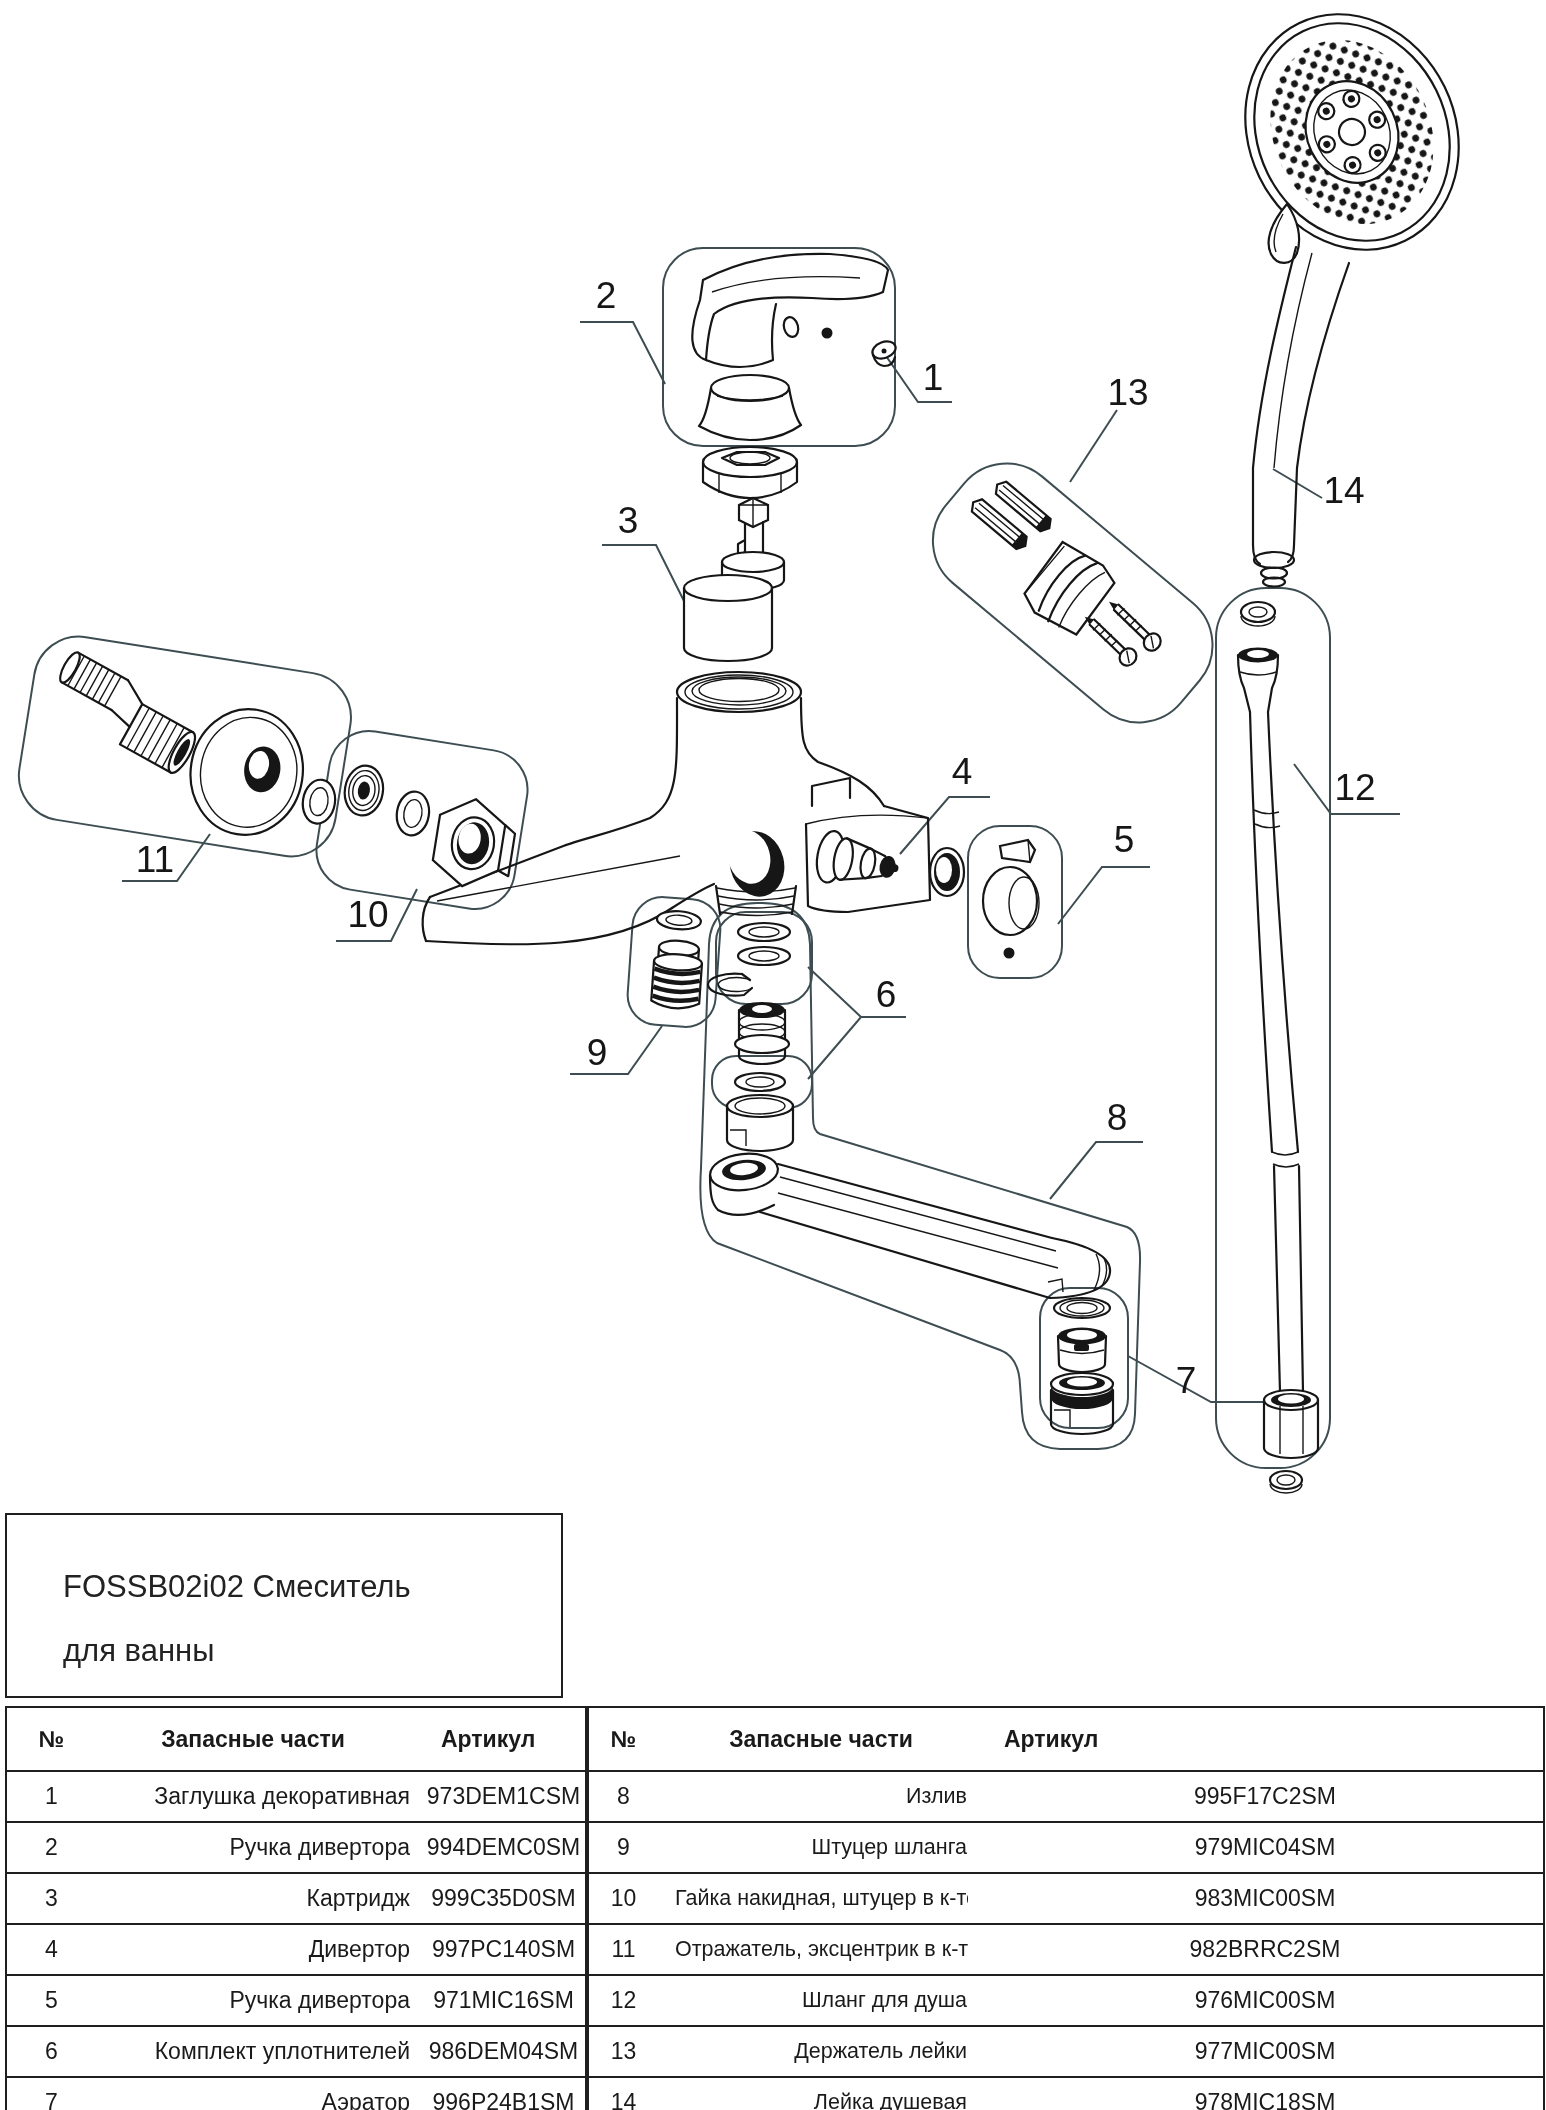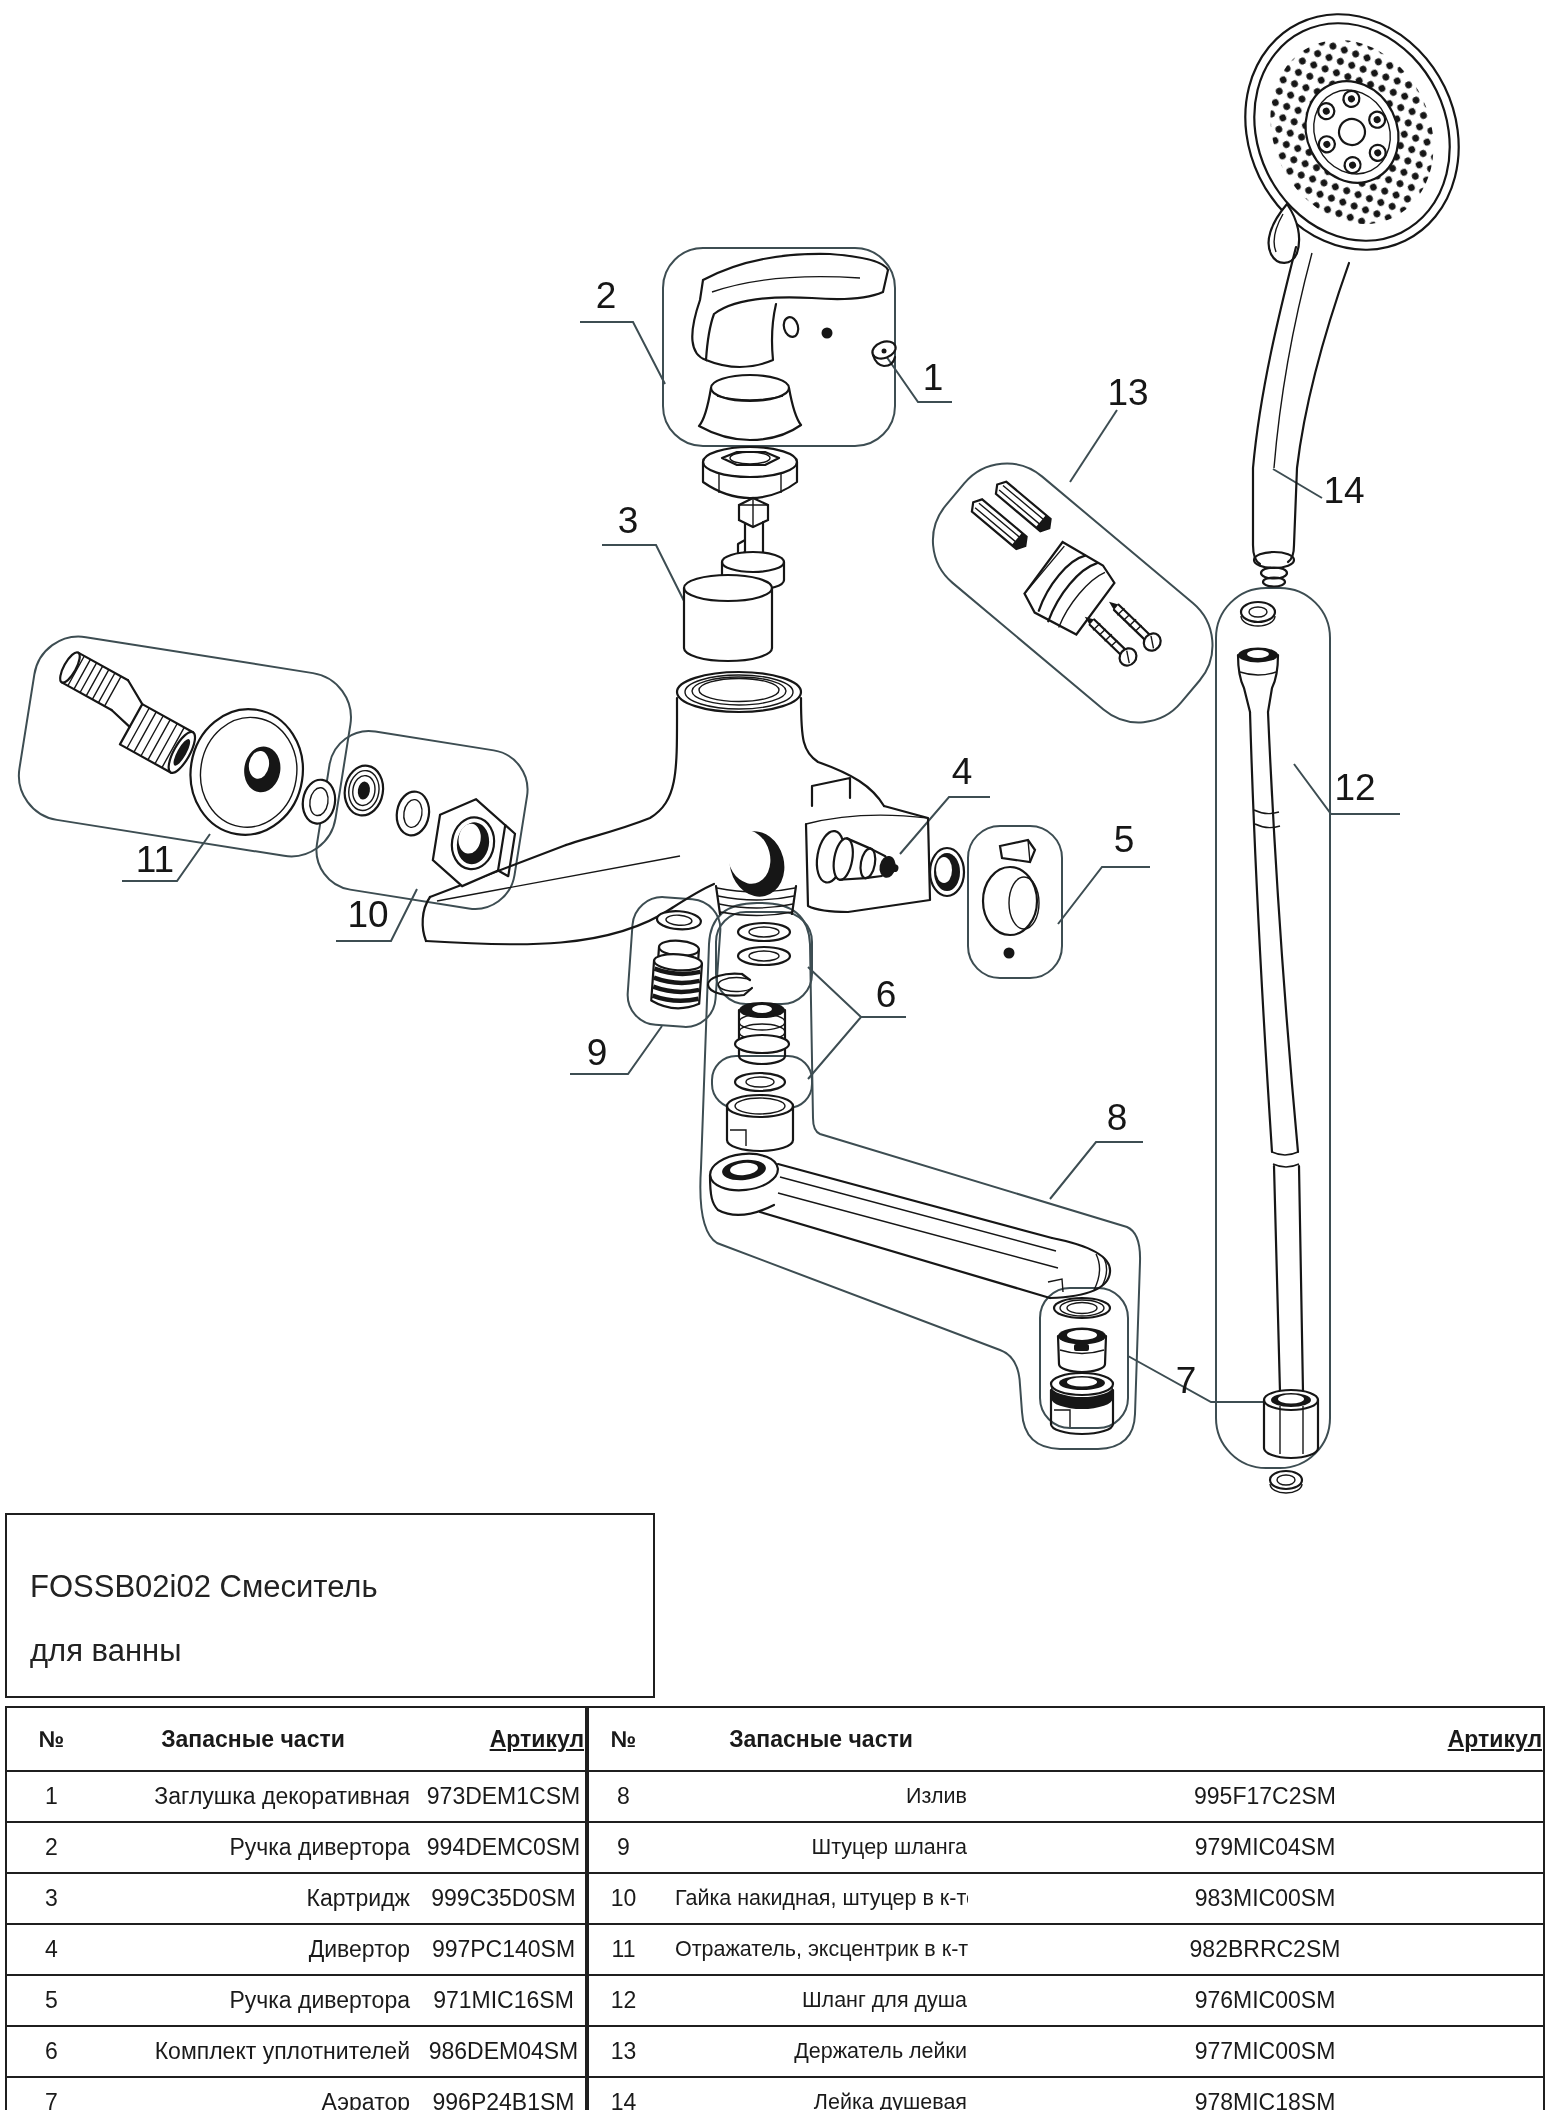--- a/index.html
+++ b/index.html
@@ -8,37 +8,37 @@
   svg{position:absolute;left:0;top:0;}
   .ln{stroke:#161616;stroke-width:2.2;fill:none;stroke-linecap:round;stroke-linejoin:round;}
   .thin{stroke:#161616;stroke-width:1.4;fill:none;}
   .dk{fill:#161616;stroke:none;}
   .wh{fill:#ffffff;stroke:none;}
   .whl{fill:#ffffff;stroke:#161616;stroke-width:2.2;}
   .cnt{stroke:#3d4d52;stroke-width:2;fill:none;}
   .ldr{stroke:#3d4d52;stroke-width:2;fill:none;}
   .callout{font-size:37px;font-weight:500;fill:#161616;text-anchor:middle;}
   
-  .title-box{position:absolute;left:5px;top:1513px;width:650px;height:185px;
-             border:2px solid #1f1f1f;box-sizing:border-box;padding:40px 0 0 23px;}
+  .title-box{position:absolute;left:5px;top:1513px;width:558px;height:185px;
+             border:2px solid #1f1f1f;box-sizing:border-box;padding:40px 0 0 56px;}
   .title-box div{font-size:31px;font-weight:500;line-height:64px;color:#222;}
   
   .tables{position:absolute;left:5px;top:1706px;width:1536px;display:flex;align-items:flex-start;}
   table{border-collapse:collapse;table-layout:fixed;}
   table.t-left{width:580px;}
   table.t-right{width:956px;}
   th,td{border-top:2px solid #1f1f1f;border-bottom:2px solid #1f1f1f;
         height:47px;vertical-align:middle;font-size:23px;white-space:nowrap;overflow:hidden;}
   table{border:2px solid #1f1f1f;}
   thead th{height:60px;font-weight:700;}
   .c-num{text-align:center;}
   .c-part{text-align:right;padding-left:23px;}
   .c-sku{text-align:center;padding-left:12px;}
   th.c-part{text-align:center;padding-left:0;}
-  th.c-sku{text-align:right;padding-left:30px;text-decoration:underline;}
+  th.c-sku{text-align:left;padding-left:30px;}
   .t-right .c-part{padding-left:17px;font-size:21.5px;}
   .t-right .c-sku{padding-left:20px;}
   .t-right th.c-sku{padding-left:36px;}
   .t-right th.c-part{font-size:23px;}
 </style>
 </head>
 <body>
 
 <div class="page">
 

